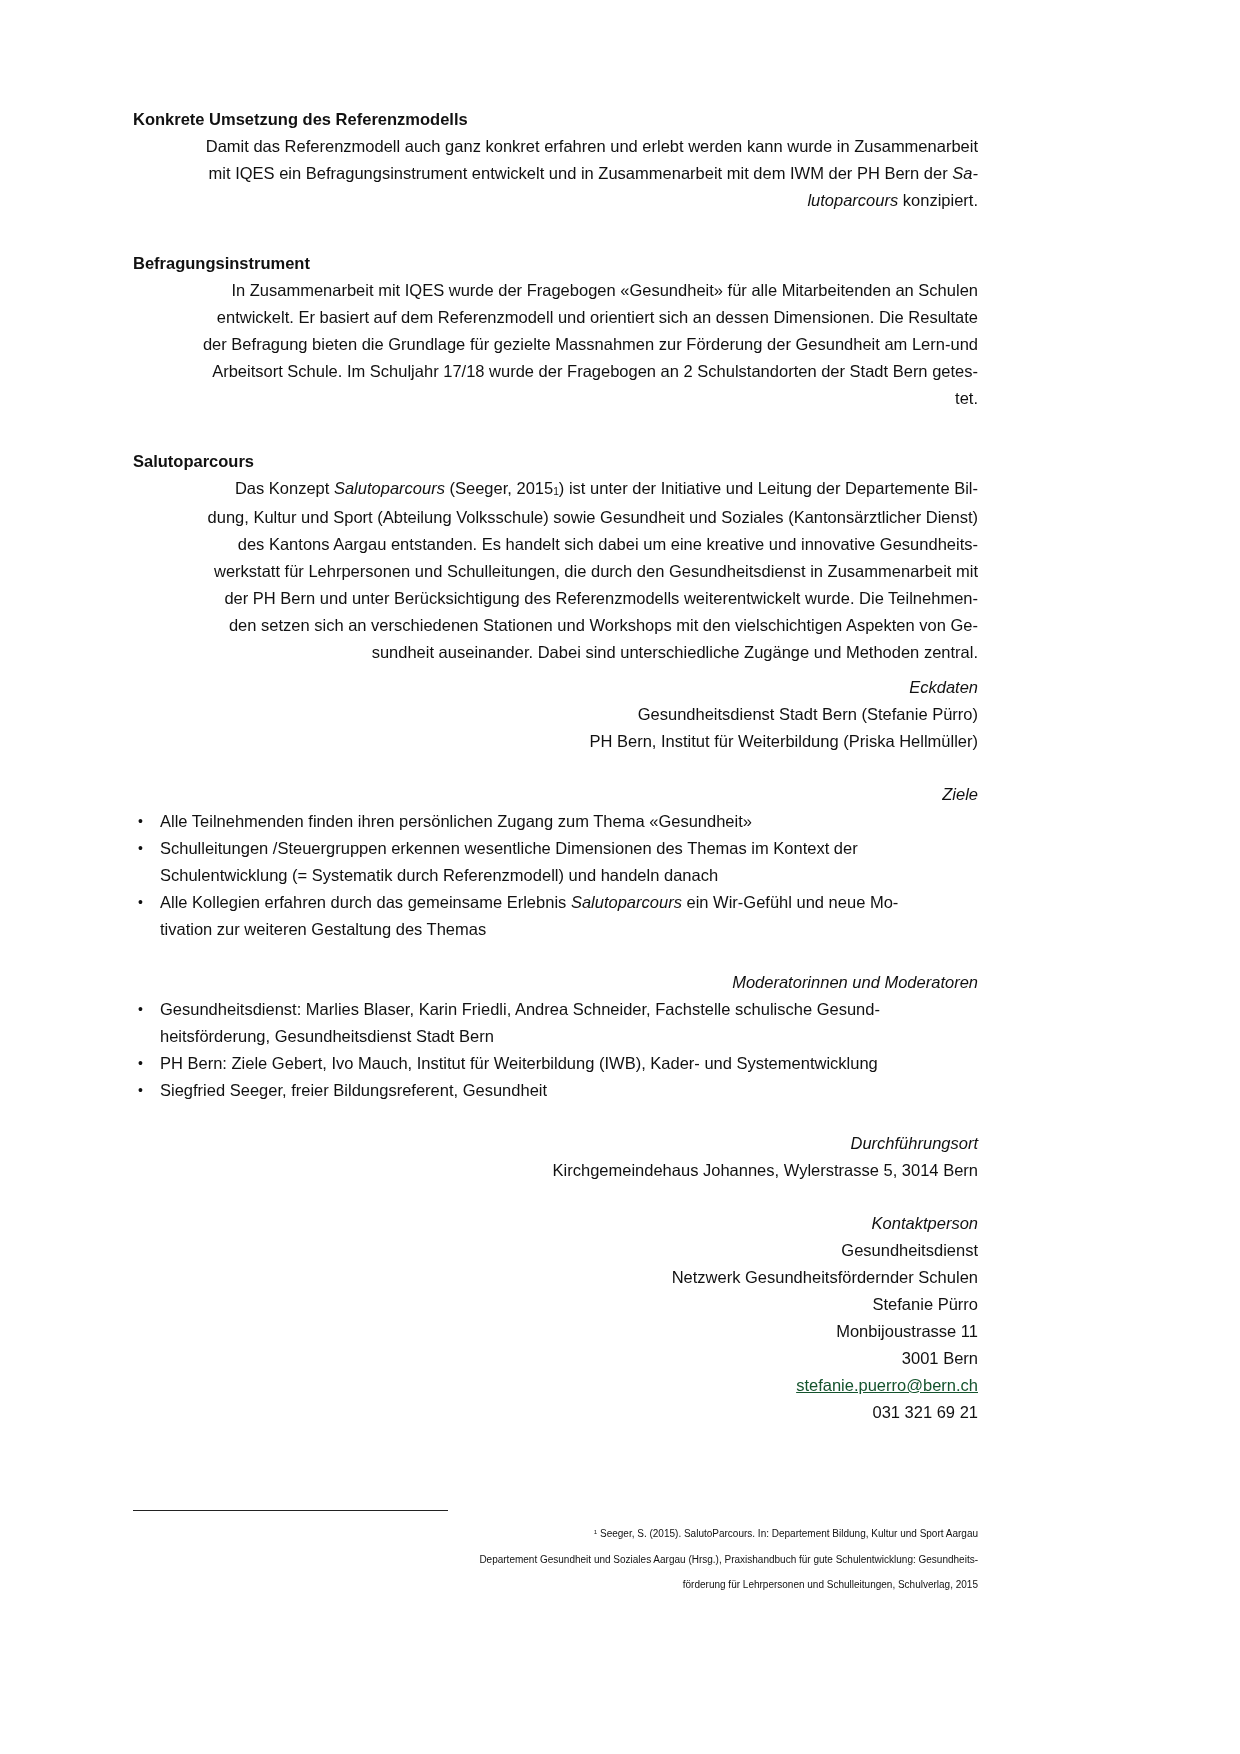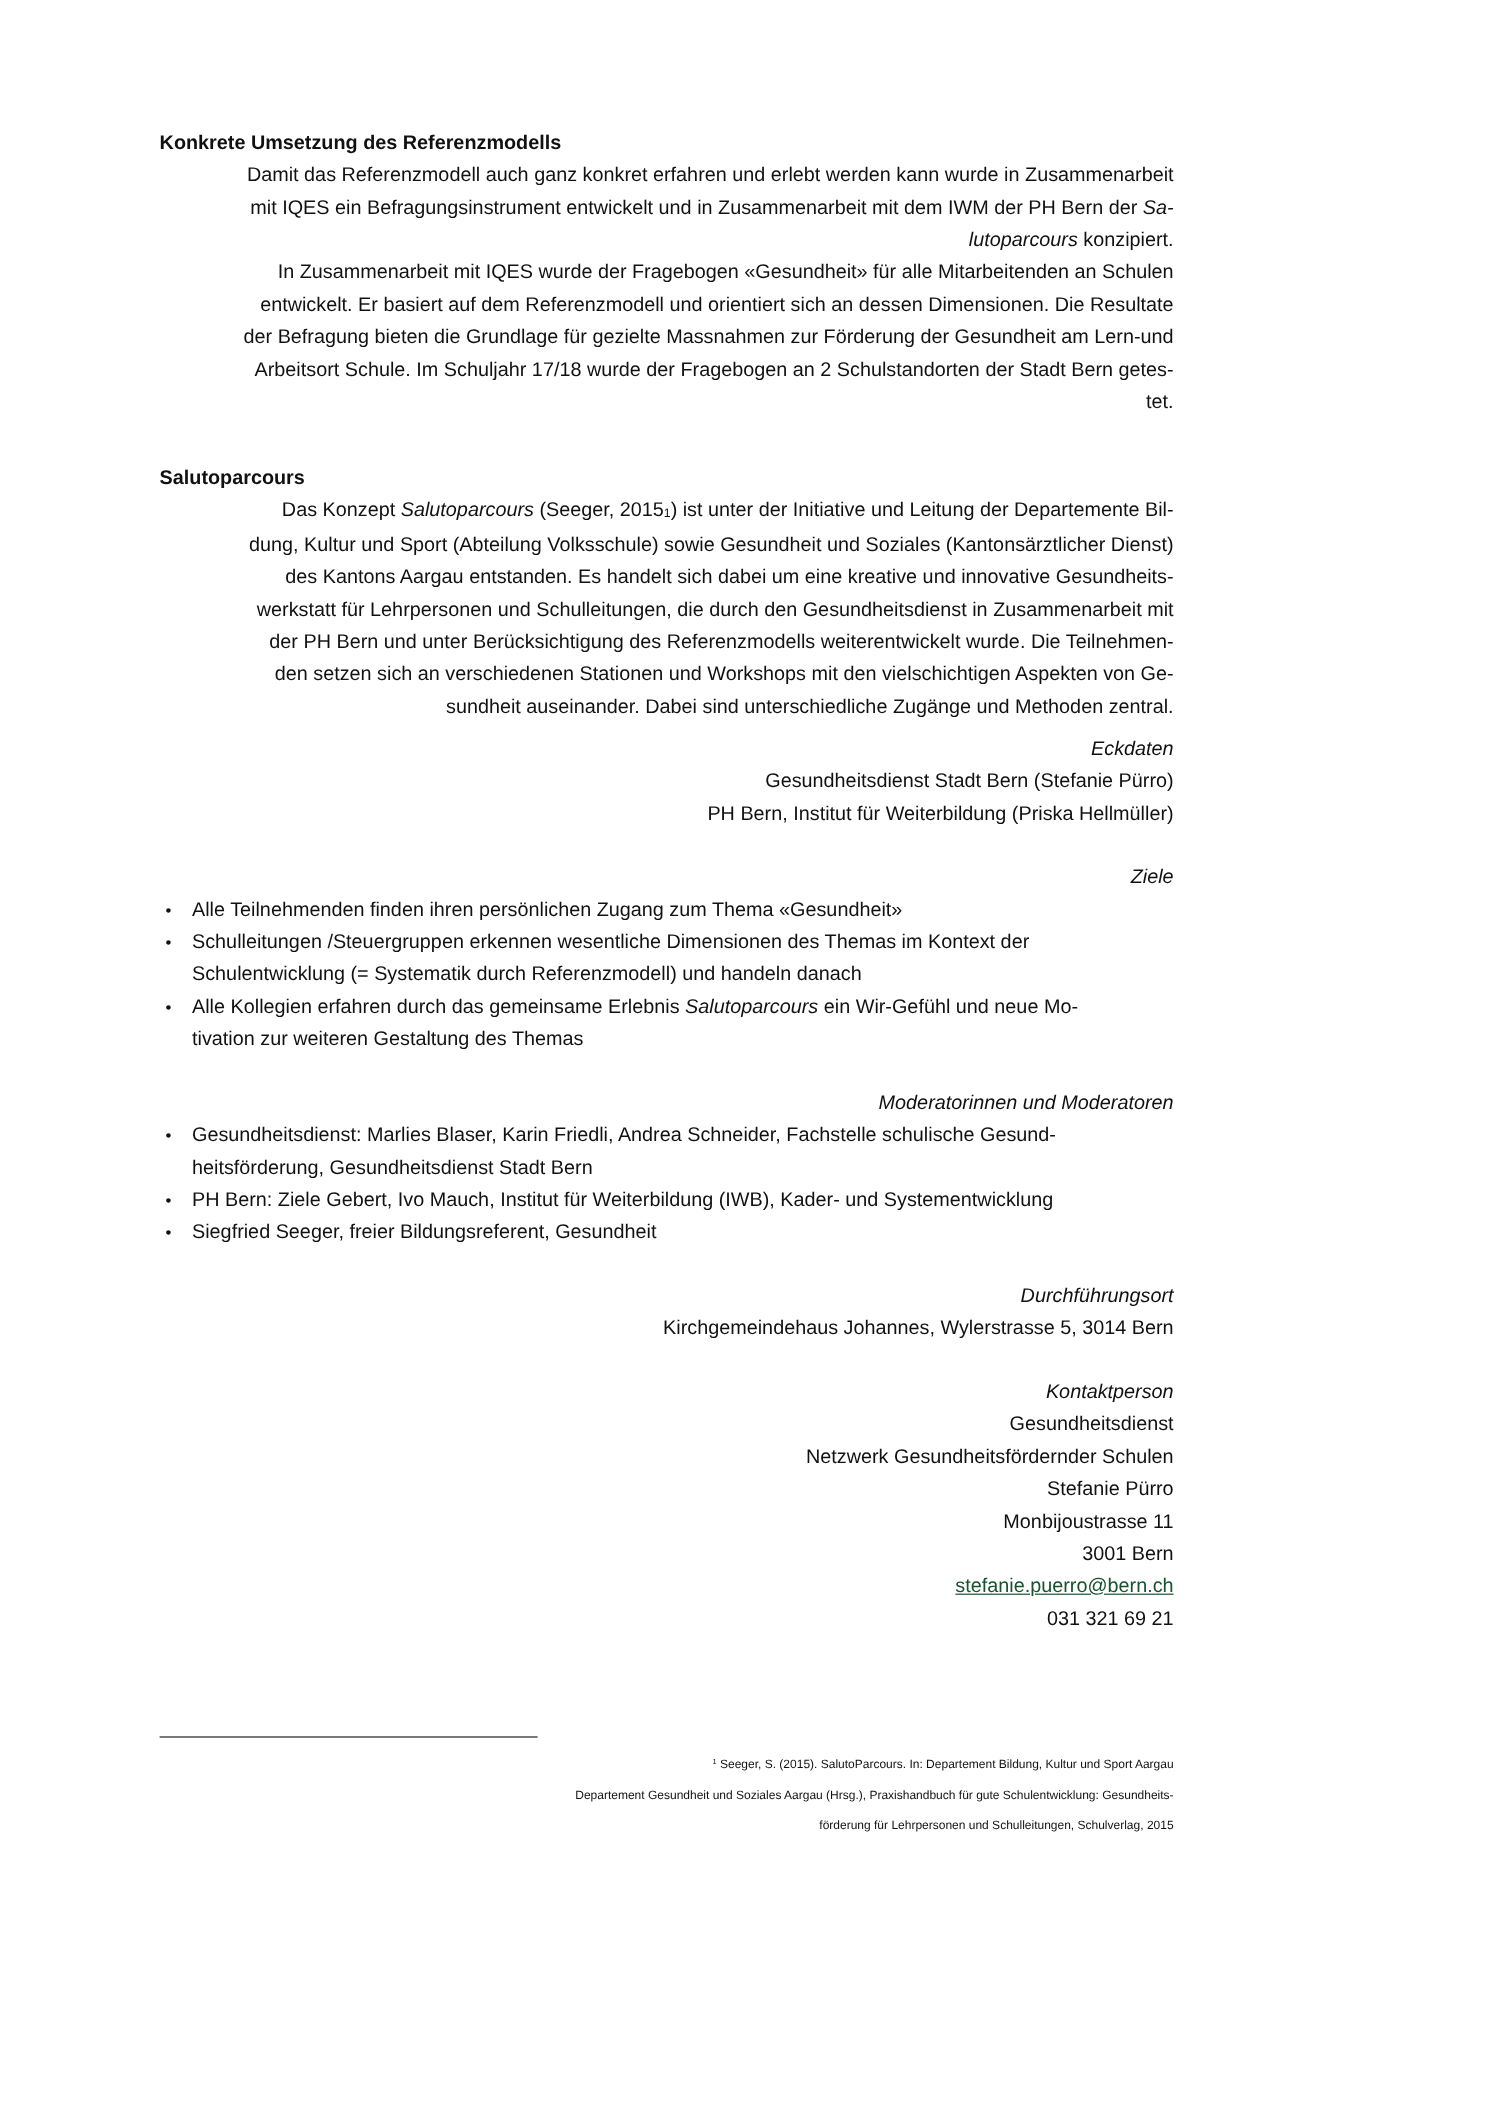--- a/index.html
+++ b/index.html
@@ -28,20 +28,21 @@
   .footnote{font-size:10px;line-height:25px;}
 </style>
 </head>
 <body>
 
 <div class="page">
 
   <h3 class="h">Konkrete Umsetzung des Referenzmodells</h3>
   <p>Damit das Referenzmodell auch ganz konkret erfahren und erlebt werden kann wurde in Zusammenarbeit<br>mit IQES ein Befragungsinstrument entwickelt und in Zusammenarbeit mit dem IWM der PH Bern der <i>Sa-</i><br><i>lutoparcours</i> konzipiert.</p>
 
+  <h3 class="h gap-head">Befragungsinstrument</h3>
   <p>In Zusammenarbeit mit IQES wurde der Fragebogen «Gesundheit» für alle Mitarbeitenden an Schulen<br>entwickelt. Er basiert auf dem Referenzmodell und orientiert sich an dessen Dimensionen. Die Resultate<br>der Befragung bieten die Grundlage für gezielte Massnahmen zur Förderung der Gesundheit am Lern-und<br>Arbeitsort Schule. Im Schuljahr 17/18 wurde der Fragebogen an 2 Schulstandorten der Stadt Bern getes-<br>tet.</p>
 
   <h3 class="h gap-head">Salutoparcours</h3>
   <p>Das Konzept <i>Salutoparcours</i> (Seeger, 2015<span class="fnref">1</span>) ist unter der Initiative und Leitung der Departemente Bil-<br>dung, Kultur und Sport (Abteilung Volksschule) sowie Gesundheit und Soziales (Kantonsärztlicher Dienst)<br>des Kantons Aargau entstanden. Es handelt sich dabei um eine kreative und innovative Gesundheits-<br>werkstatt für Lehrpersonen und Schulleitungen, die durch den Gesundheitsdienst in Zusammenarbeit mit<br>der PH Bern und unter Berücksichtigung des Referenzmodells weiterentwickelt wurde. Die Teilnehmen-<br>den setzen sich an verschiedenen Stationen und Workshops mit den vielschichtigen Aspekten von Ge-<br>sundheit auseinander. Dabei sind unterschiedliche Zugänge und Methoden zentral.</p>
 
   <p class="eck">Eckdaten</p>
 
   <p>Gesundheitsdienst Stadt Bern (Stefanie Pürro)<br>PH Bern, Institut für Weiterbildung (Priska Hellmüller)</p>
 
   <p class="label">Ziele</p>

